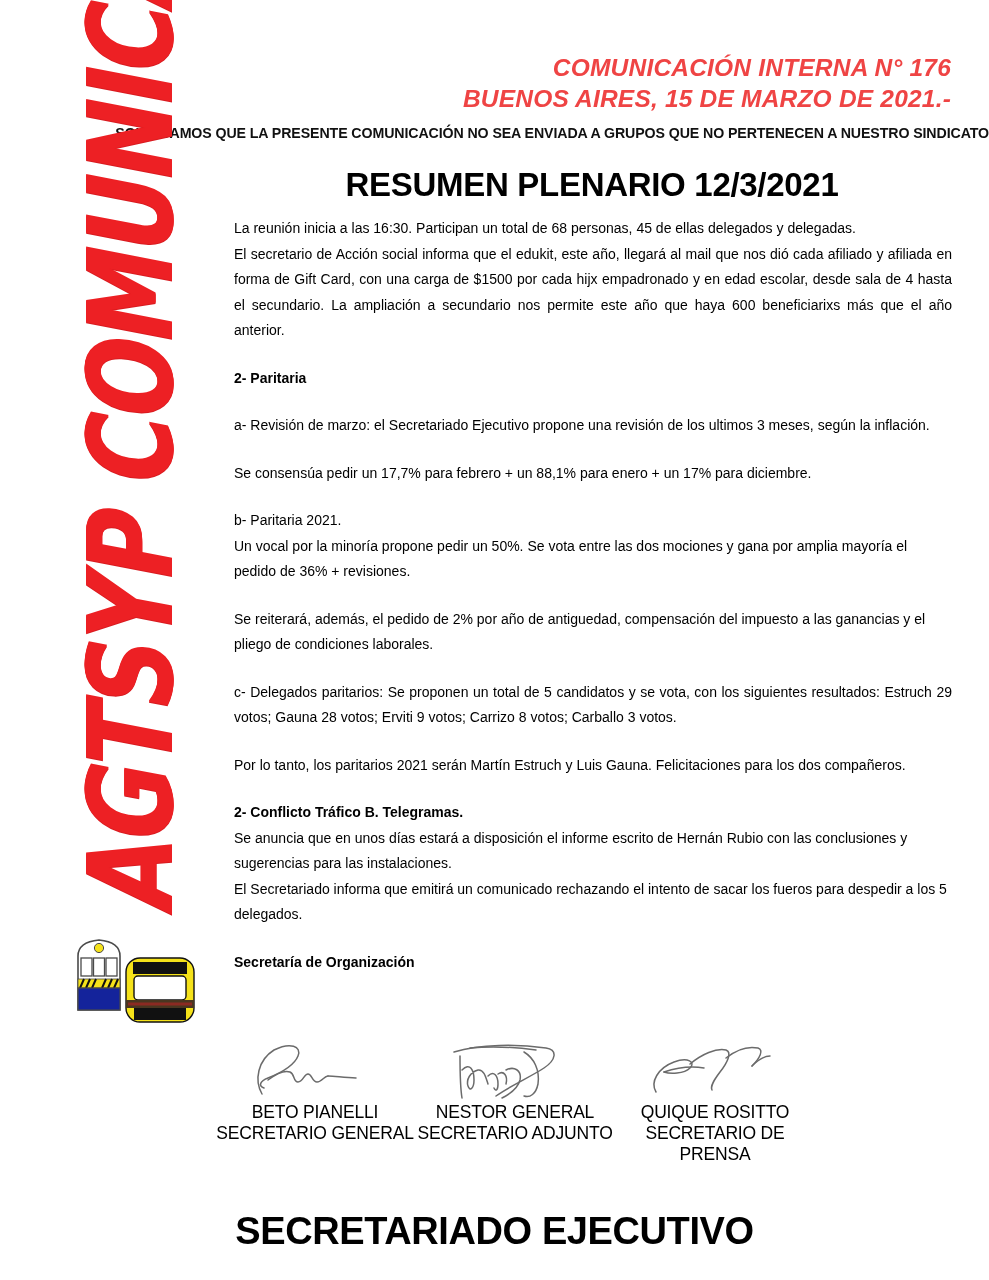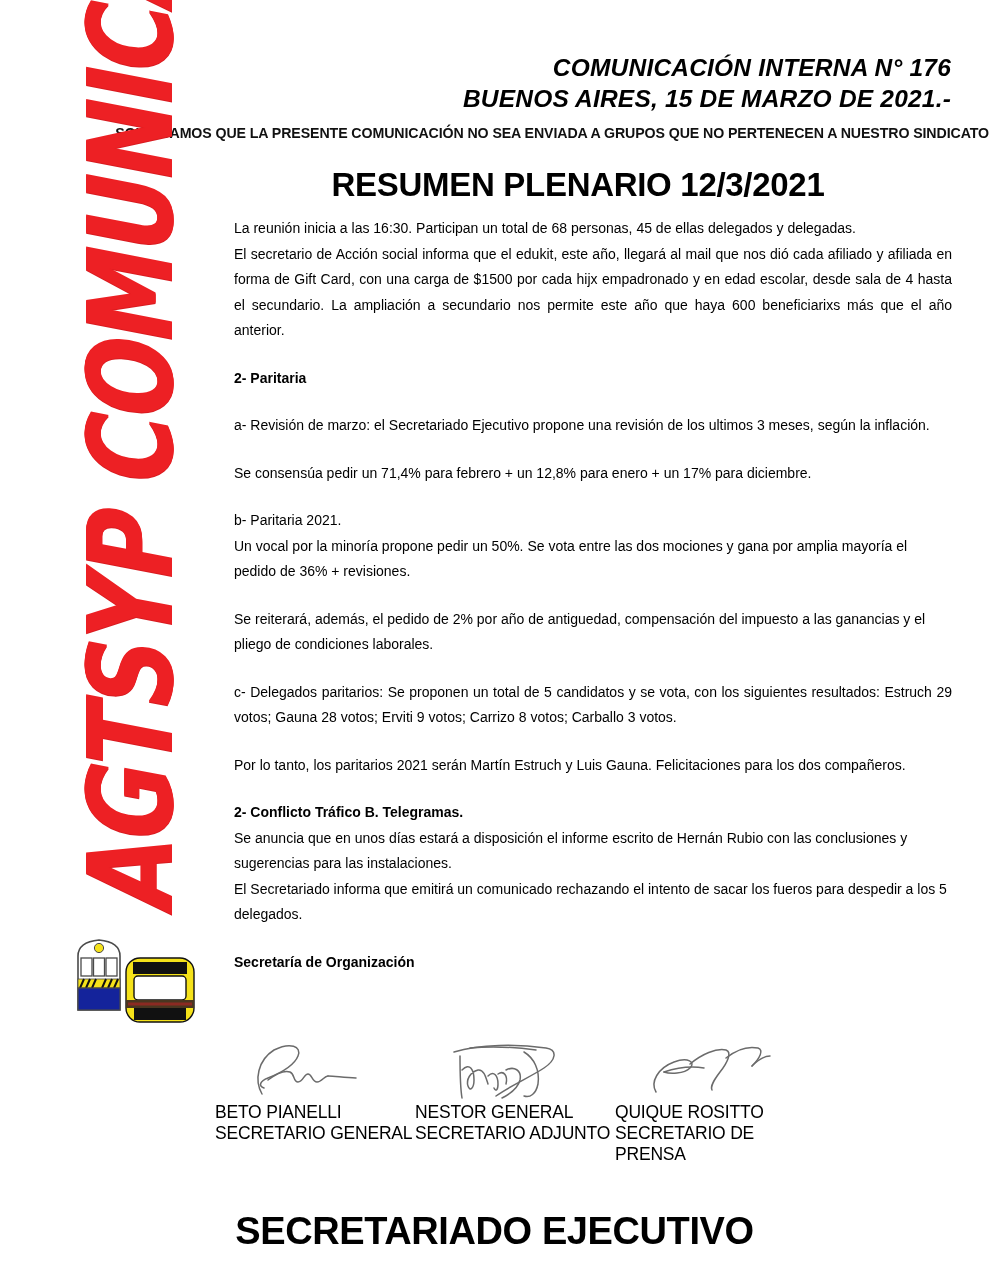--- a/index.html
+++ b/index.html
@@ -23,21 +23,21 @@
 
   
   .header-block {
     position: absolute;
     top: 52px;
     right: 38px;
     width: 660px;
     text-align: right;
   }
   .header-line {
-    color: #000000;
+    color: #ef4444;
     font-weight: bold;
     font-style: italic;
     font-size: 24.5px;
     line-height: 31px;
     letter-spacing: 0.2px;
     white-space: nowrap;
   }
   .notice-line {
     position: absolute;
     top: 125px;
@@ -88,21 +88,21 @@
     left: 20px;
     top: 782px;
     width: 130px;
     height: 95px;
   }
 
   
   .doc-title {
     position: absolute;
     top: 166px;
-    left: 218px;
+    left: 232px;
     width: 720px;
     text-align: center;
     font-weight: bold;
     font-size: 33px;
     letter-spacing: -0.3px;
   }
   .body-col {
     position: absolute;
     left: 234px;
     top: 216px;
@@ -134,20 +134,21 @@
   .sig-row {
     position: absolute;
     left: 215px;
     top: 1040px;
     width: 600px;
     display: flex;
     justify-content: space-between;
   }
   .sig-cell {
     width: 200px;
+    text-align: center;
   }
   .sig-img {
     height: 62px;
     display: block;
     margin: 0 auto;
   }
   .sig-name {
     font-size: 17.5px;
     line-height: 21px;
     letter-spacing: -0.2px;
@@ -215,21 +216,21 @@
   <div class="doc-title">RESUMEN PLENARIO 12/3/2021</div>
 
   <div class="body-col">
     <p class="p left">La reunión inicia a las 16:30. Participan un total de 68 personas, 45 de ellas delegados y delegadas.</p>
     <p class="p nogap">El secretario de Acción social informa que el edukit, este año, llegará al mail que nos dió cada afiliado y afiliada en forma de Gift Card, con una carga de $1500 por cada hijx empadronado y en edad escolar, desde sala de 4 hasta el secundario. La ampliación a secundario nos permite este año que haya 600 beneficiarixs más que el año anterior.</p>
 
     <p class="p gap bold left">2- Paritaria</p>
 
     <p class="p gap">a- Revisión de marzo: el Secretariado Ejecutivo propone una revisión de los ultimos 3 meses, según la inflación.</p>
 
-    <p class="p gap left">Se consensúa pedir un 71,4% para febrero + un 12,8% para enero + un 17% para diciembre.</p>
+    <p class="p gap left">Se consensúa pedir un 17,7% para febrero + un 88,1% para enero + un 17% para diciembre.</p>
 
     <p class="p gap left">b- Paritaria 2021.</p>
     <p class="p nogap left">Un vocal por la minoría propone pedir un 50%. Se vota entre las dos mociones y gana por amplia mayoría el pedido de 36% + revisiones.</p>
 
     <p class="p gap left">Se reiterará, además, el pedido de 2% por año de antiguedad, compensación del impuesto a las ganancias y el pliego de condiciones laborales.</p>
 
     <p class="p gap">c- Delegados paritarios: Se proponen un total de 5 candidatos y se vota, con los siguientes resultados: Estruch 29 votos; Gauna 28 votos; Erviti 9 votos; Carrizo 8 votos; Carballo 3 votos.</p>
 
     <p class="p gap left">Por lo tanto, los paritarios 2021 serán Martín Estruch y Luis Gauna. Felicitaciones para los dos compañeros.</p>
 

